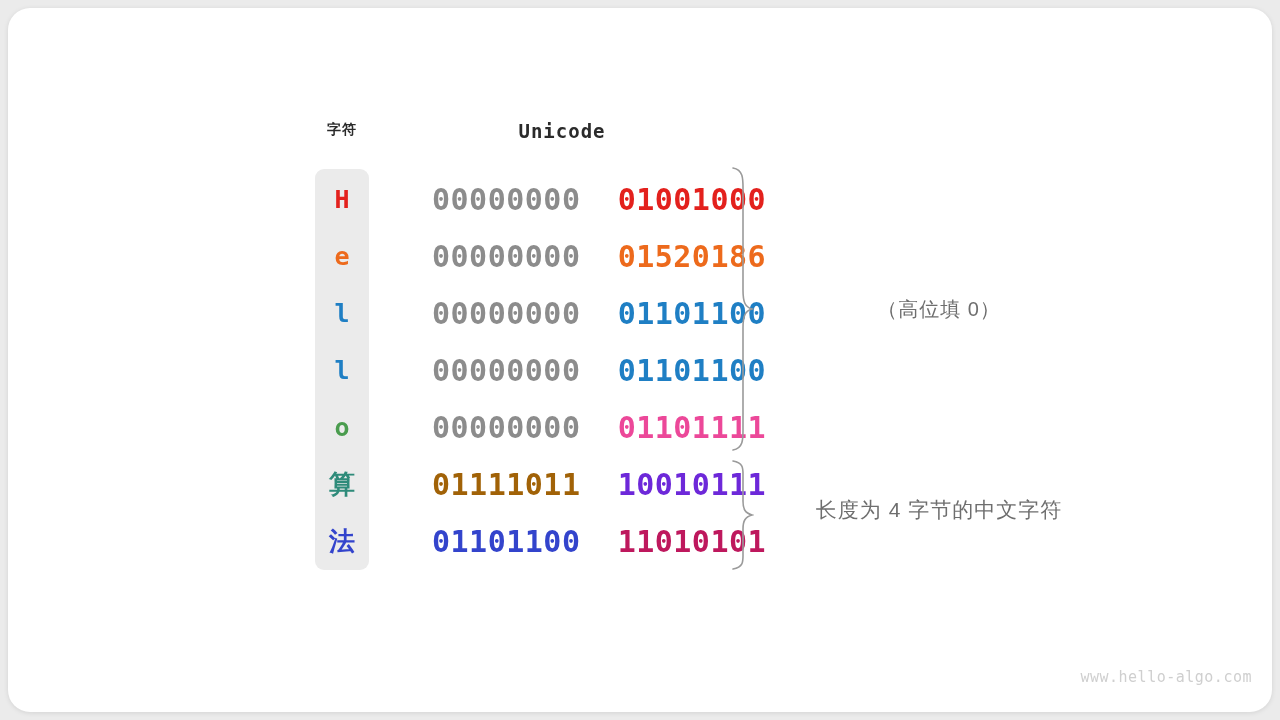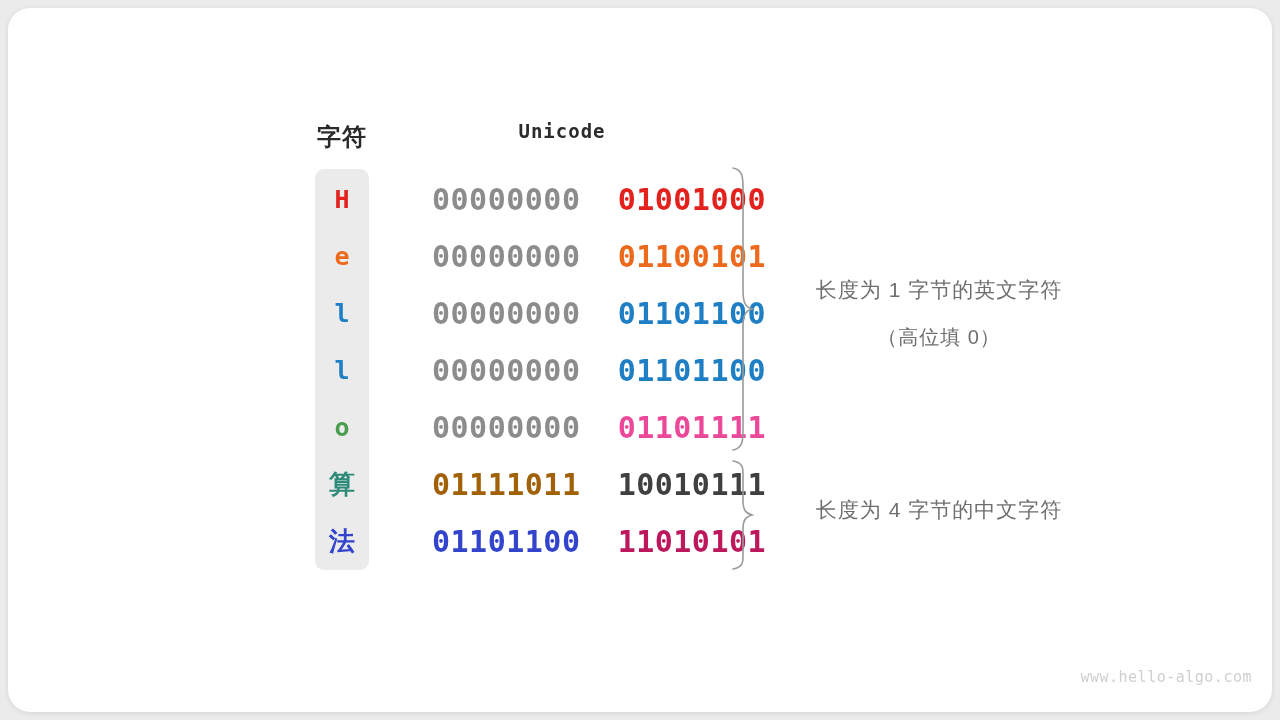--- a/index.html
+++ b/index.html
@@ -39,21 +39,21 @@
     font-weight: bold;
     color: #2b2b2b;
     white-space: nowrap;
   }
   #hdr-char {
     left: 299px;
     top: 113px;
     width: 70px;
     text-align: center;
     font-family: "Liberation Sans", sans-serif;
-    font-size: 24px;
+    font-size: 14px;
     letter-spacing: 1px;
   }
   #hdr-unicode {
     left: 424px;
     top: 112px;
     width: 260px;
     text-align: center;
     font-size: 19px;
     letter-spacing: 1px;
   }
@@ -144,47 +144,46 @@
 
     <div class="col-header" id="hdr-char">字符</div>
     <div class="col-header" id="hdr-unicode">Unicode</div>
 
     <div class="char-col"></div>
 
     <div id="rows-host">
         <div class="char-cell" style="top: 163px; color: rgb(227, 33, 29);">H</div>
         <div class="bin-row" style="top: 163px;"><span class="bin-hi" style="color: rgb(140, 140, 140);">00000000</span>  <span style="color: rgb(227, 33, 29);">01001000</span></div>
         <div class="char-cell" style="top: 220px; color: rgb(237, 106, 28);">e</div>
-        <div class="bin-row" style="top: 220px;"><span class="bin-hi" style="color: rgb(140, 140, 140);">00000000</span>  <span style="color: rgb(237, 106, 28);">01100101</span></div>
+        <div class="bin-row" style="top: 220px;"><span class="bin-hi" style="color: rgb(140, 140, 140);">00000000</span>  <span style="color: rgb(237, 106, 28);">01520186</span></div>
         <div class="char-cell" style="top: 277px; color: rgb(31, 127, 196);">l</div>
         <div class="bin-row" style="top: 277px;"><span class="bin-hi" style="color: rgb(140, 140, 140);">00000000</span>  <span style="color: rgb(31, 127, 196);">01101100</span></div>
         <div class="char-cell" style="top: 334px; color: rgb(31, 127, 196);">l</div>
         <div class="bin-row" style="top: 334px;"><span class="bin-hi" style="color: rgb(140, 140, 140);">00000000</span>  <span style="color: rgb(31, 127, 196);">01101100</span></div>
         <div class="char-cell" style="top: 391px; color: rgb(74, 156, 78);">o</div>
         <div class="bin-row" style="top: 391px;"><span class="bin-hi" style="color: rgb(140, 140, 140);">00000000</span>  <span style="color: #ec4899;">01101111</span></div>
         <div class="char-cell cjk" style="top: 448px; color: rgb(46, 139, 122);">算</div>
-        <div class="bin-row" style="top: 448px;"><span class="bin-hi" style="color: #a16207;">01111011</span>  <span style="color: #404040;">10010111</span></div>
+        <div class="bin-row" style="top: 448px;"><span class="bin-hi" style="color: #a16207;">01111011</span>  <span style="color: #6d28d9;">10010111</span></div>
         <div class="char-cell cjk" style="top: 505px; color: rgb(51, 68, 204);">法</div>
         <div class="bin-row" style="top: 505px;"><span class="bin-hi" style="color: rgb(51, 68, 204);">01101100</span>  <span style="color: #be185d;">11010101</span></div>
       </div>
 
     <div class="brace" id="brace-1" style="left:718px; top:158px;">
       <svg width="28" height="286" viewBox="0 0 28 286" fill="none">
         <path id="brace1path" d="M7 2 C 18 4, 17 14, 17 26 L 17 124 C 17 136, 19 141, 26 143 C 19 145, 17 150, 17 162 L 17 260 C 17 272, 18 282, 7 284" stroke="#9a9a9a" stroke-width="1.6" fill="none" stroke-linecap="round"></path>
       </svg>
     </div>
 
     <div class="brace" id="brace-2" style="left:718px; top:451px;">
       <svg width="28" height="112" viewBox="0 0 28 112" fill="none">
         <path id="brace2path" d="M7 2 C 18 4, 17 10, 17 18 L 17 42 C 17 50, 19 54, 26 56 C 19 58, 17 62, 17 70 L 17 94 C 17 102, 18 108, 7 110" stroke="#9a9a9a" stroke-width="1.6" fill="none" stroke-linecap="round"></path>
       </svg>
     </div>
 
     <div class="note" id="note-1" style="left:766px; top:268px; width:330px;">
-      <div class="note-line1">长度为 1 字节的英文字符</div>
       <div class="note-line2">（高位填 0）</div>
     </div>
 
     <div class="note" id="note-2" style="left:766px; top:488px; width:330px;">
       <div class="note-line1">长度为 4 字节的中文字符</div>
     </div>
 
     <div class="watermark">www.hello-algo.com</div>
 
   </div>

